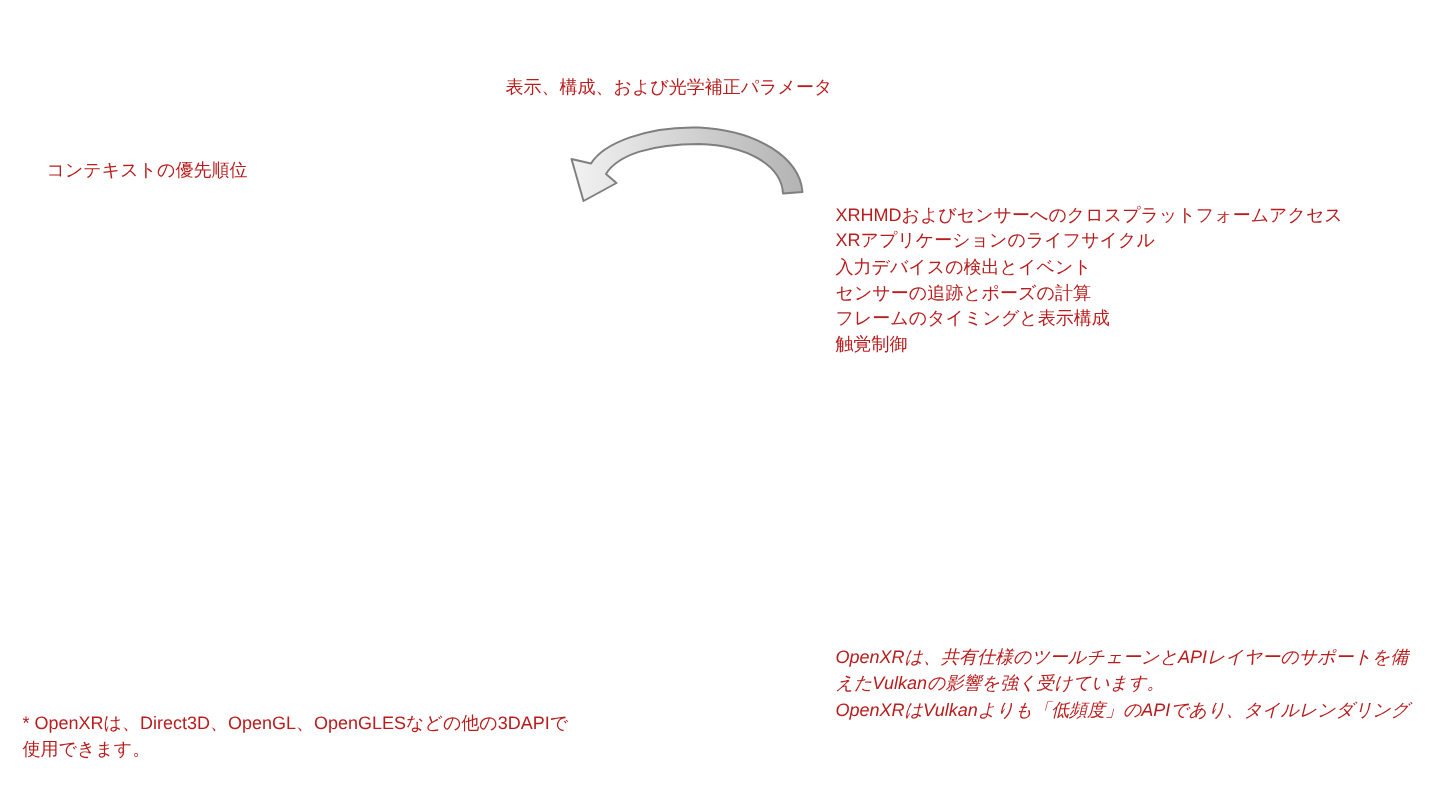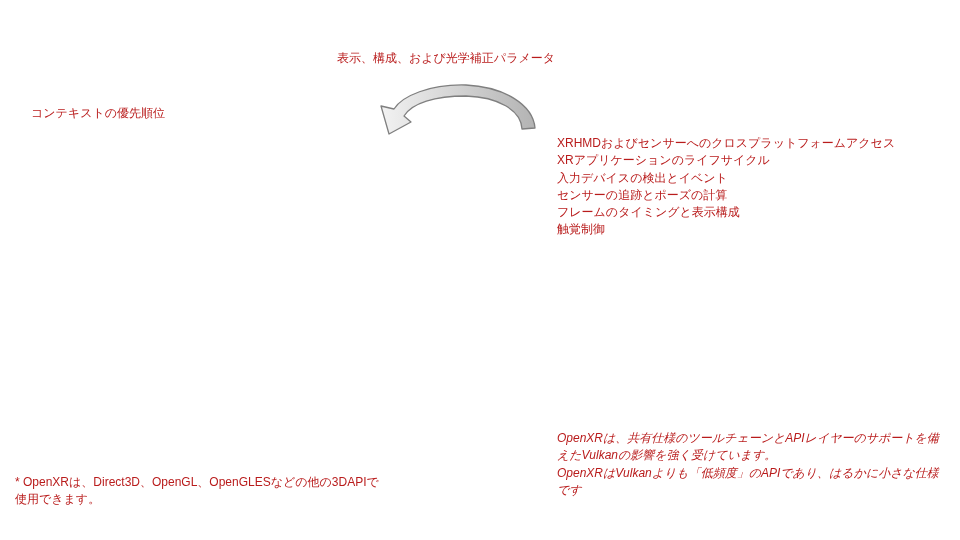--- a/index.html
+++ b/index.html
@@ -69,15 +69,14 @@
 </div>
 
 <div class="abs footnote">
   <div class="txt">* OpenXRは、Direct3D、OpenGL、OpenGLESなどの他の3DAPIで</div>
   <div class="txt">使用できます。</div>
 </div>
 
 <div class="abs right-note">
   <div class="txt">OpenXRは、共有仕様のツールチェーンとAPIレイヤーのサポートを備</div>
   <div class="txt">えたVulkanの影響を強く受けています。</div>
-  <div class="txt">OpenXRはVulkanよりも「低頻度」のAPIであり、はるかに小さな仕様</div>
-  <div class="txt">です</div>
+  <div class="txt">OpenXRはVulkanよりも「低頻度」のAPIであり、タイルレンダリング</div>
 </div>
 
 </body></html>

